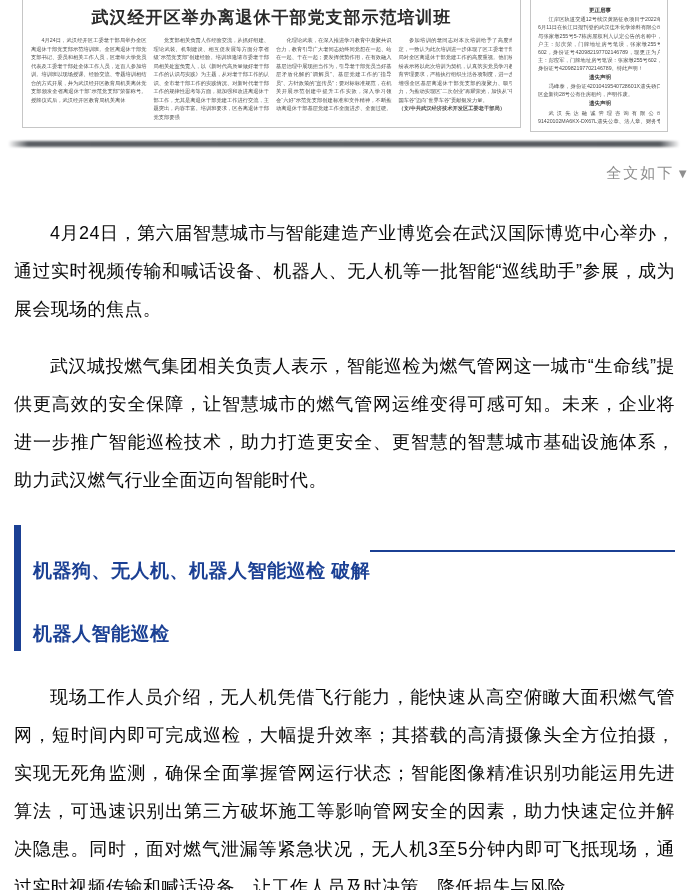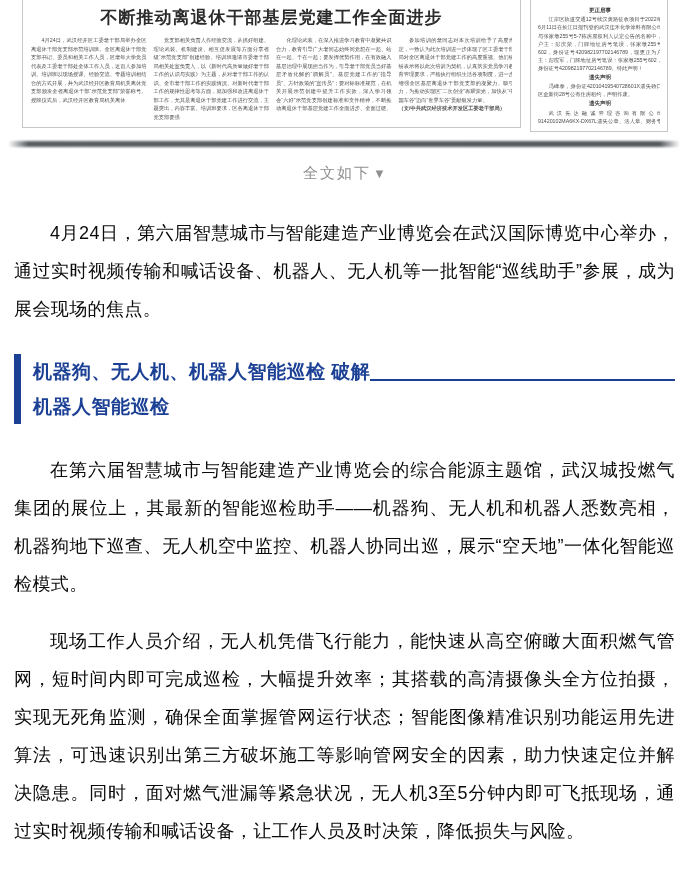--- a/index.html
+++ b/index.html
@@ -25,42 +25,42 @@
   .notices{width:248px;transform:scale(.5);transform-origin:0 0;
     font-size:10.5px;line-height:1.55;color:#4c4c4c;text-align:justify;filter:blur(.35px);}
   .notices h4{margin:2px 0 1px;font-size:11px;text-align:center;color:#3d3d3d;}
   .notices p{margin:0;text-indent:2em;}
 
   .clip-shadow{position:absolute;left:8px;right:9px;top:141px;height:6px;border-radius:3px;
     background:linear-gradient(to right,rgba(92,96,101,0),rgba(74,78,83,.9) 3%,rgba(74,78,83,.92) 97%,rgba(92,96,101,0));
     filter:blur(1.1px);}
 
   
-  .expand{margin:12px 0 31px;text-align:center;color:#8f8f8f;font-size:15px;letter-spacing:2px;cursor:pointer;}
+  .expand{margin:12px 0 31px;text-align:right;color:#8f8f8f;font-size:15px;letter-spacing:2px;cursor:pointer;}
   .expand .arrow{font-size:13px;letter-spacing:0;margin-left:2px;}
 
   
   .article{padding:0 14px;color:#0a0a0a;font-size:18px;line-height:38px;letter-spacing:.4px;
     text-align:justify;}
   .article p.para{margin:0 0 19px;text-indent:2em;}
 
   .section-head{position:relative;display:flex;margin:26px 0 27px;}
   .accent-bar{width:7px;margin-right:12px;flex:none;}
   .section-title{font-weight:bold;font-size:19px;line-height:35px;letter-spacing:.5px;}
-  .section-title div{white-space:nowrap;}
+  .section-title div{white-space:nowrap;margin-top:28px;}
   .section-line{position:absolute;left:356px;right:0;top:25px;height:2px;}
 </style>
 </head>
 <body>
 
 <div class="page">
 
   <figure class="clipping" style="margin:0">
     <div class="clip-article">
-      <div class="clip-headline">不断推动离退休干部基层党建工作全面进步</div>
+      <div class="clip-headline">武汉经开区举办离退休干部党支部示范培训班</div>
       <div class="clip-cols-clip">
         <div class="clip-cols">
           <div class="clip-col">
               <p>4月24日，武汉经开区工委老干部局举办全区离退休干部党支部示范培训班。全区离退休干部党支部书记、委员和相关工作人员，区老年大学党员代表及工委老干部处全体工作人员，近百人参加培训。培训班以现场授课、经验交流、专题培训相结合的方式开展，并为武汉经开区教育局机关离休党支部颁发全省离退休干部“示范党支部”荣誉称号。授牌仪式后，武汉经开区教育局机关离休</p>
             </div>
           <div class="clip-col">
               <p>党支部相关负责人作经验交流，从抓好组建、理论武装、机制建设、相互促发展等方面分享省级“示范党支部”创建经验。培训班邀请市委老干部局相关处室负责人，以《新时代高质量做好老干部工作的认识与实践》为主题，从对老干部工作的认识、全市老干部工作的实践情况、对新时代老干部工作的规律性思考等方面，就加强和改进离退休干部工作，尤其是离退休干部党建工作进行交流，主题突出，内容丰富。培训班要求，区各离退休干部党支部要强</p>
             </div>
           <div class="clip-col">
               <p>化理论武装，在深入推进学习教育中凝聚共识合力，教育引导广大老同志始终同党想在一起、站在一起、干在一起；要发挥优势作用，在有效融入基层治理中展现担当作为，引导老干部党员当好基层矛盾化解的“调解员”、基层党建工作的“指导员”、方针政策的“宣传员”；要对标标准规范，在机关开展示范创建中提升工作实效，深入学习领会“六好”示范党支部创建标准和文件精神，不断推动离退休干部基层党建工作全面进步、全面过硬。</p>
@@ -88,27 +88,27 @@
 
     <div class="clip-shadow"></div>
   </figure>
 
   <div class="expand">
     <span>全文如下</span><span class="arrow">▼</span>
   </div>
 
   <div class="article">
     <p class="para">4月24日，第六届智慧城市与智能建造产业博览会在武汉国际博览中心举办，通过实时视频传输和喊话设备、机器人、无人机等一批智能“巡线助手”参展，成为展会现场的焦点。</p>
+    <p class="para">武汉城投燃气集团相关负责人表示，智能巡检为燃气管网这一城市“生命线”提供更高效的安全保障，让智慧城市的燃气管网运维变得可感可知。未来，企业将进一步推广智能巡检技术，助力打造更安全、更智慧的智慧城市基础设施体系，助力武汉燃气行业全面迈向智能时代。</p>
 
     <div class="section-head">
       <div class="accent-bar accent-bg" style="background: rgb(27, 64, 148);"></div>
       <div class="section-title accent-fg" style="color: rgb(27, 64, 148);">
         <div>机器狗、无人机、机器人智能巡检 破解</div>
         <div>机器人智能巡检</div>
       </div>
       <div class="section-line accent-bg" style="background: rgb(27, 64, 148);"></div>
     </div>
 
-    <p class="para">在第六届智慧城市与智能建造产业博览会的综合能源主题馆，武汉城投燃气集团的展位上，其最新的智能巡检助手——机器狗、无人机和机器人悉数亮相，机器狗地下巡查、无人机空中监控、机器人协同出巡，展示“空天地”一体化智能巡检模式。</p>
     <p class="para">现场工作人员介绍，无人机凭借飞行能力，能快速从高空俯瞰大面积燃气管网，短时间内即可完成巡检，大幅提升效率；其搭载的高清摄像头全方位拍摄，实现无死角监测，确保全面掌握管网运行状态；智能图像精准识别功能运用先进算法，可迅速识别出第三方破坏施工等影响管网安全的因素，助力快速定位并解决隐患。同时，面对燃气泄漏等紧急状况，无人机3至5分钟内即可飞抵现场，通过实时视频传输和喊话设备，让工作人员及时决策，降低损失与风险。</p>
   </div>
 
 </div>
 
 </body></html>

